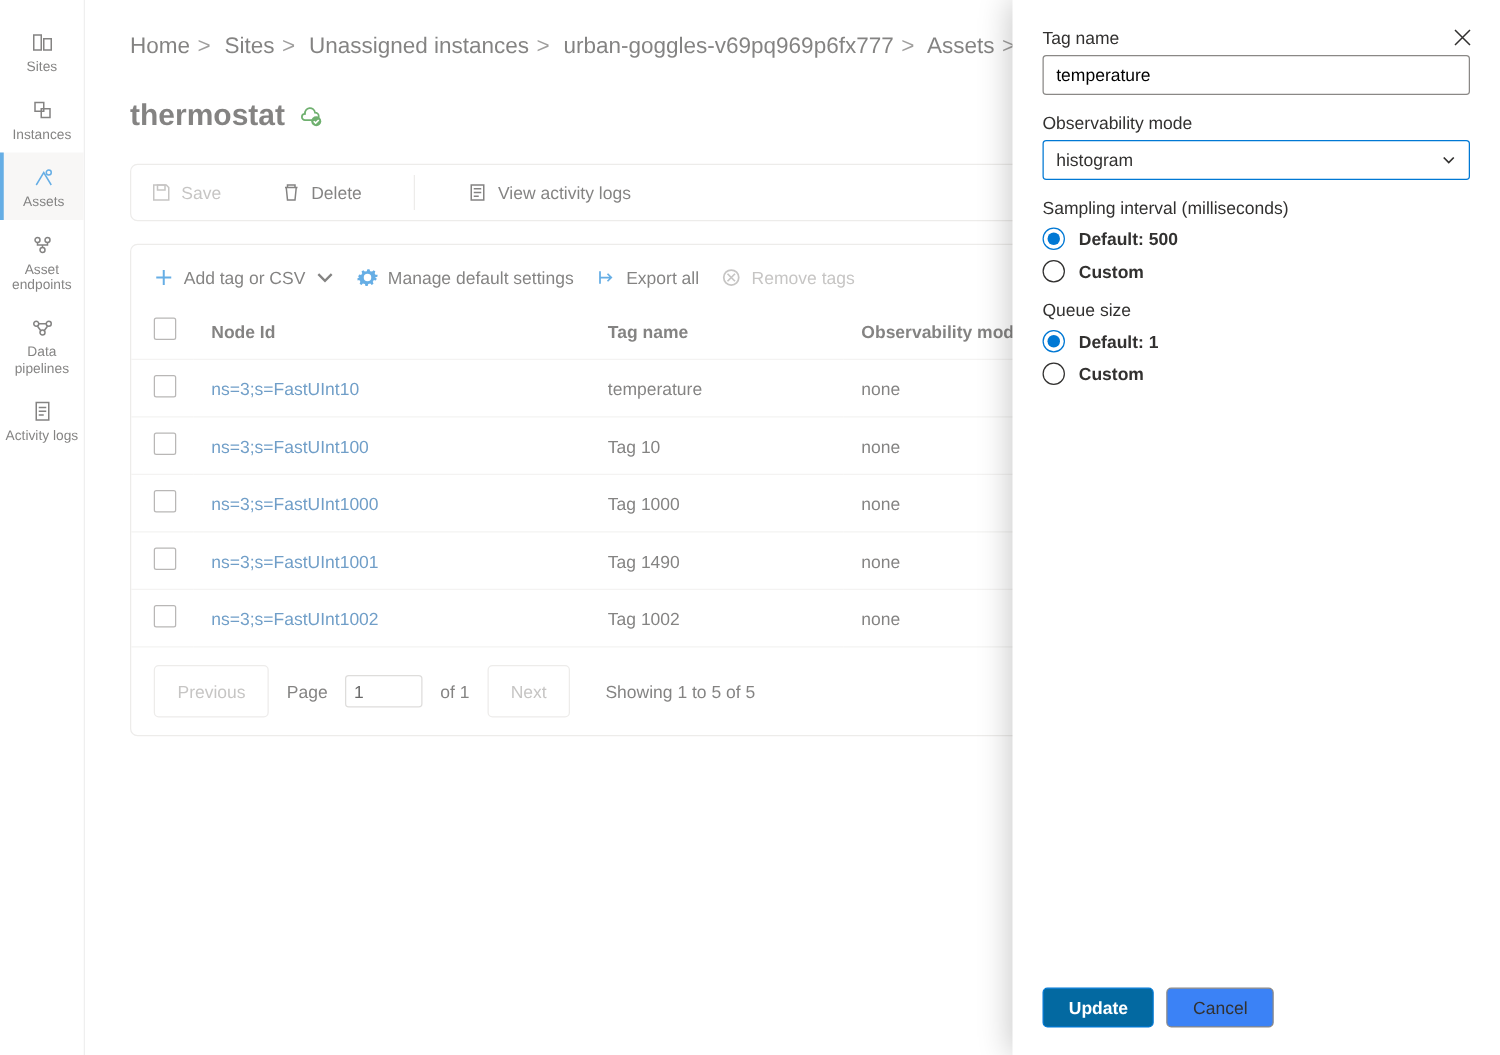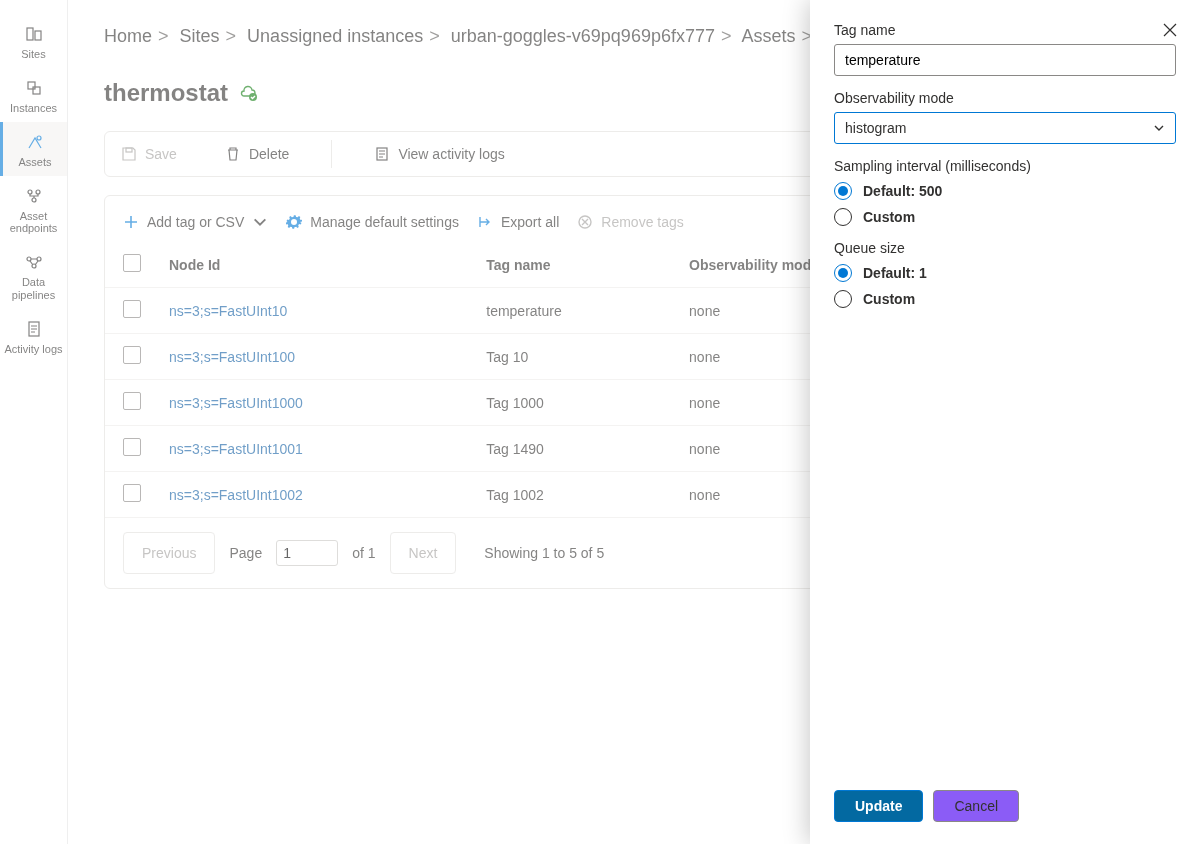--- a/index.html
+++ b/index.html
@@ -194,21 +194,21 @@
 .side-panel .footer {
   margin-top: auto;
   display: flex; gap: 10px; padding-top: 14px;
 }
 .side-panel .btn-primary {
   background: #0369a1; color: #fff; border: 1px solid #0078d4;
   padding: 7px 20px; border-radius: 4px; font-size: 14px;
   font-weight: 600; cursor: pointer;
 }
 .side-panel .btn-secondary {
-  background: #8b5cf6; color: #323130; border: 1px solid #8a8886;
+  background: #3b82f6; color: #323130; border: 1px solid #8a8886;
   padding: 7px 20px; border-radius: 4px; font-size: 14px;
   cursor: pointer;
 }
 </style>
 </head>
 <body>
 
 <div class="app">
   <div class="body">
     <div class="leftnav">

